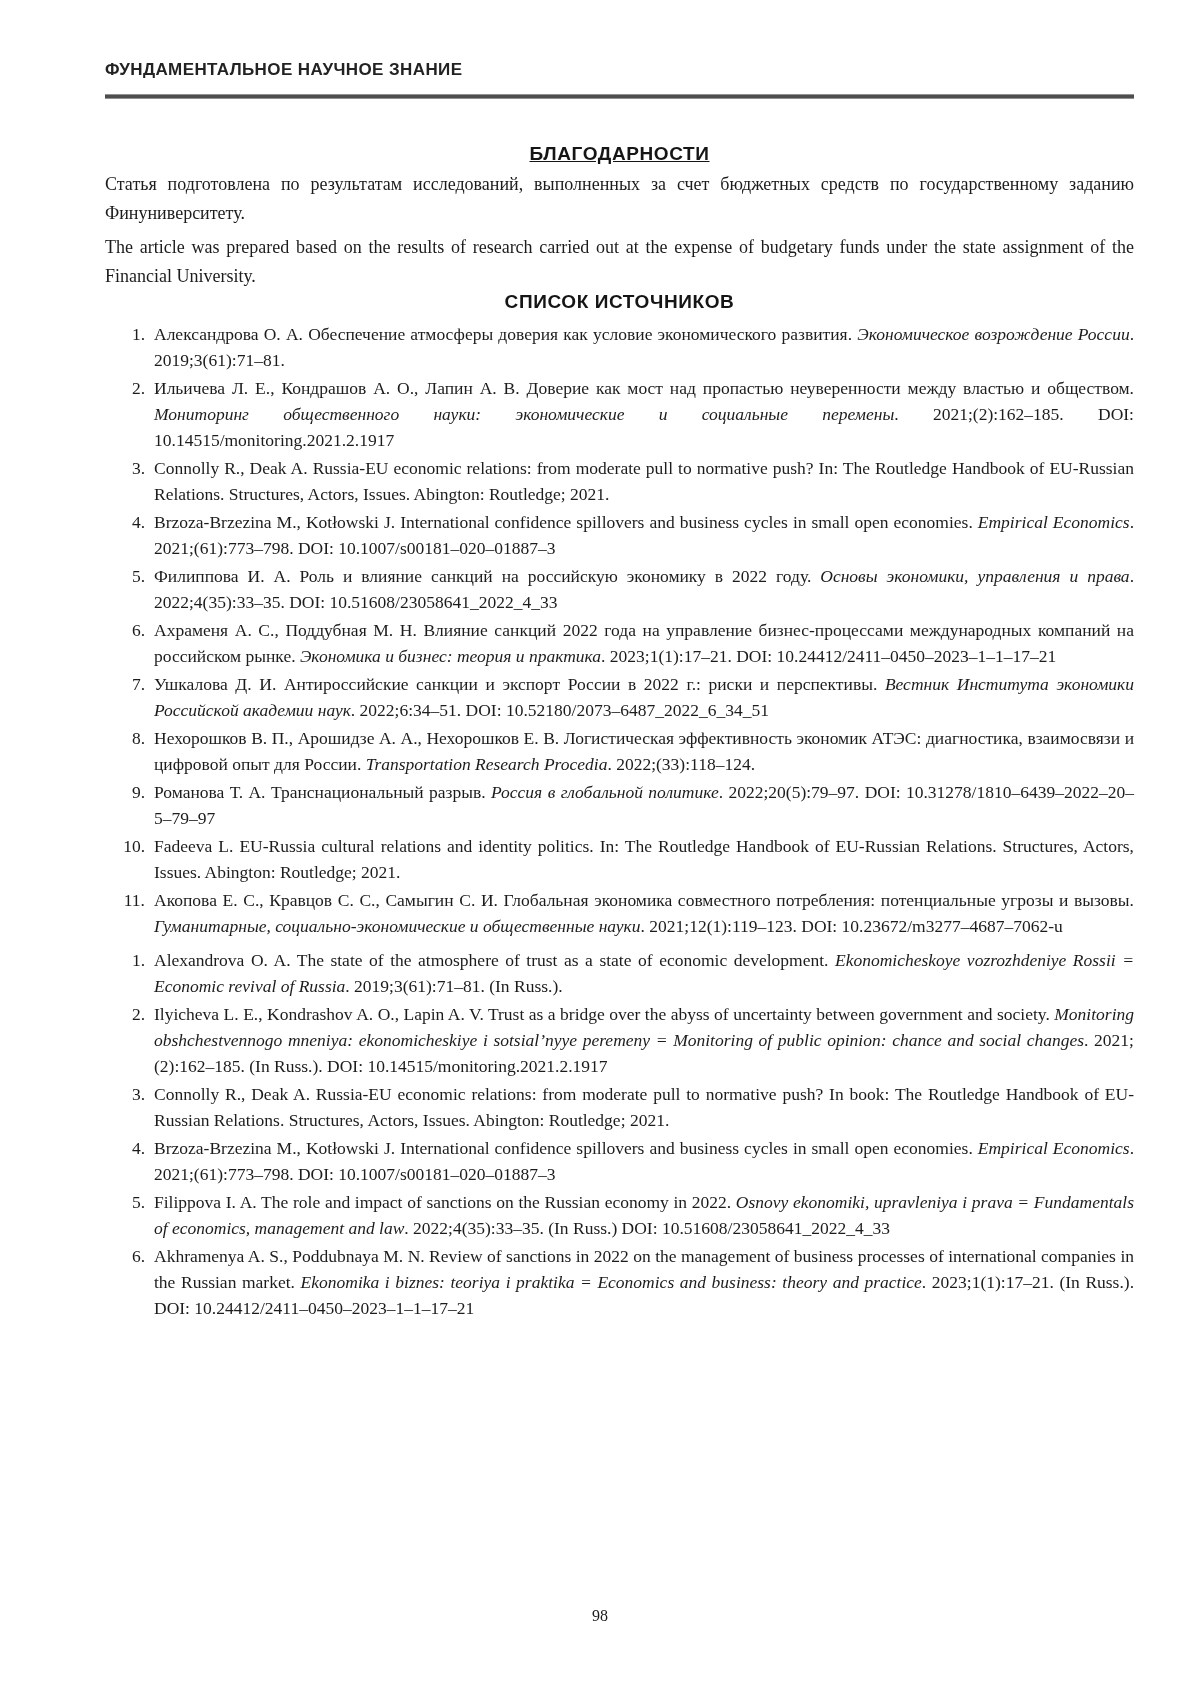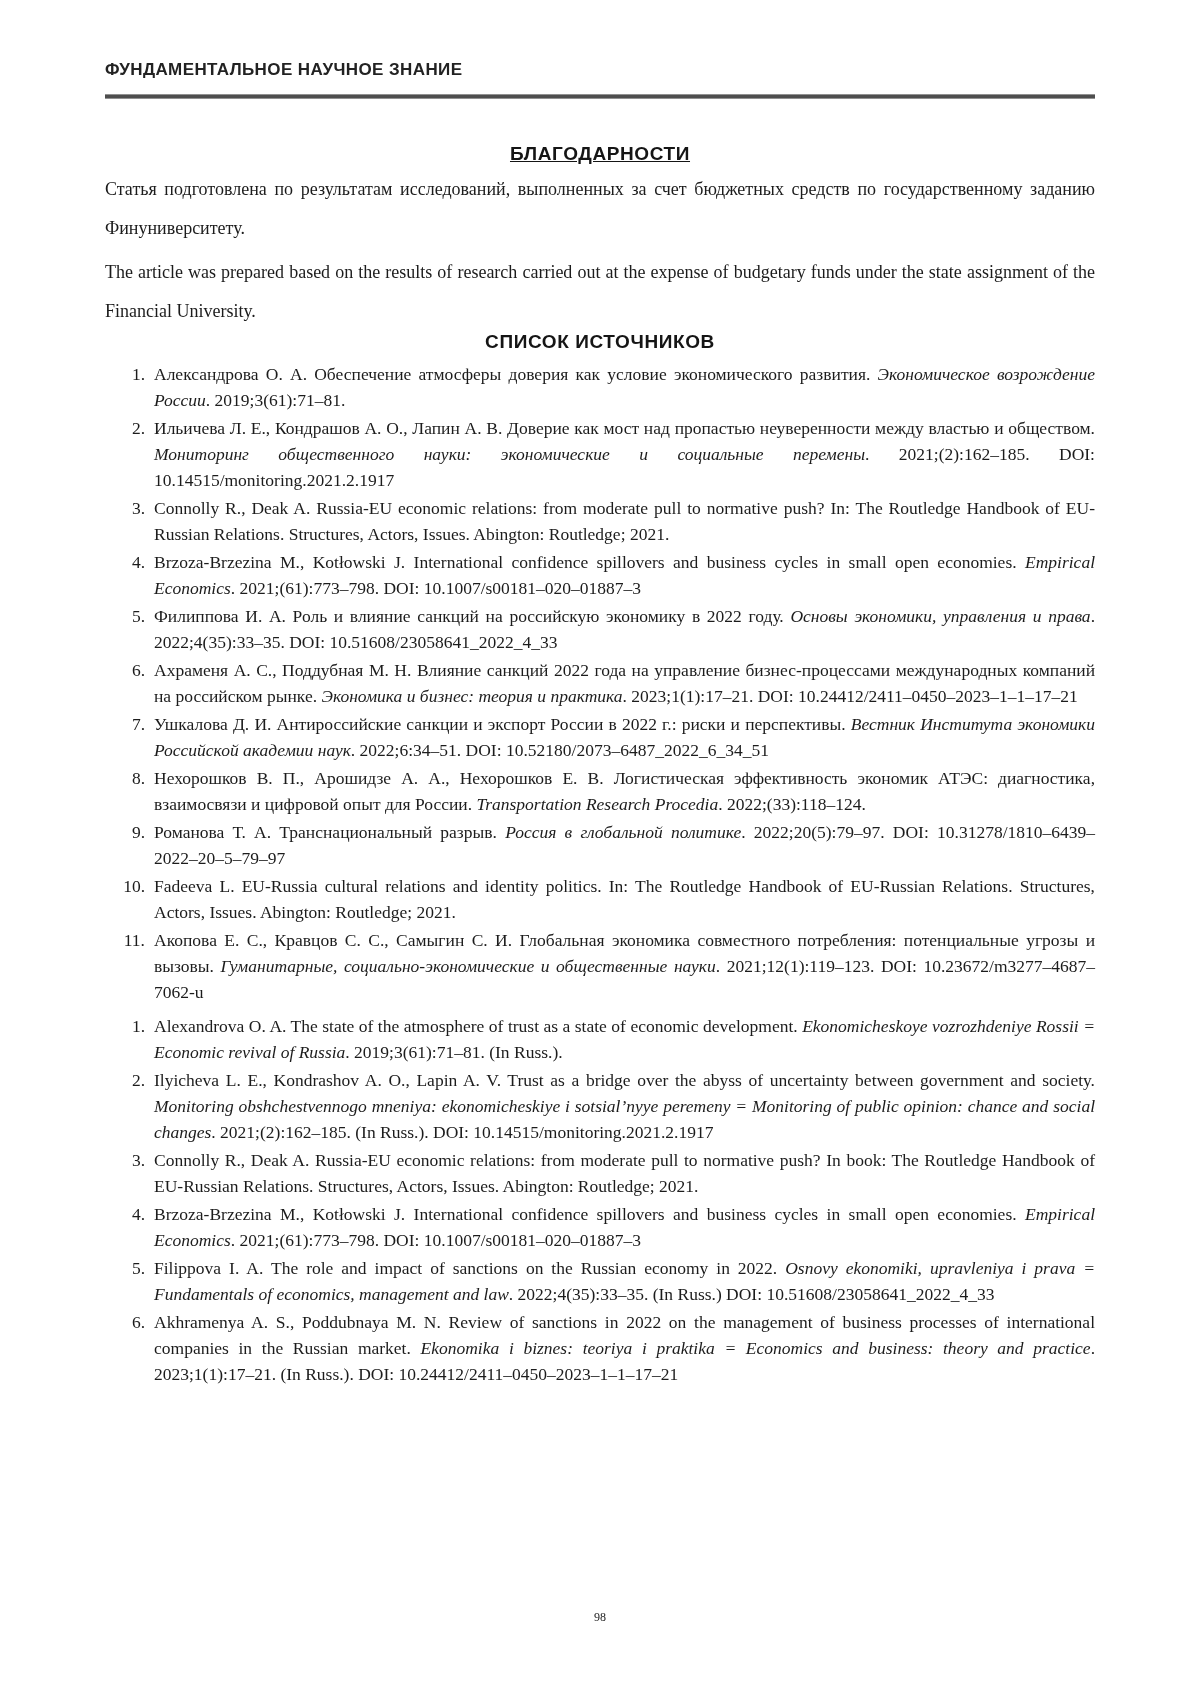--- a/index.html
+++ b/index.html
@@ -7,21 +7,21 @@
     padding: 0;
     background: #ffffff;
   }
   .page {
     position: relative;
     width: 1200px;
     height: 1697px;
     margin: 0 auto;
     background: #ffffff;
     box-sizing: border-box;
-    padding: 60px 105px 0 105px;
+    padding: 60px 66px 0 105px;
     font-family: "Liberation Serif", serif;
     color: #1c1c1c;
     overflow: hidden;
   }
   .running-head {
     font-family: "Liberation Sans", sans-serif;
     font-weight: 700;
     font-size: 17px;
     letter-spacing: 0.4px;
     color: #222222;
@@ -38,21 +38,21 @@
     letter-spacing: 0.6px;
     text-align: center;
     color: #151515;
     margin: 0;
   }
   .mt-first   { margin-top: 44px; text-decoration: underline; }
   .mt-section { margin-top: 28px; }
   .mt-list    { }
   .ack-text {
     font-size: 18px;
-    line-height: 39px;
+    line-height: 29px;
     text-align: justify;
     margin: 5px 0 0 0;
   }
   ol.ref-list {
     list-style: none;
     margin: 8px 0 0 0;
     padding: 0;
     font-size: 17.5px;
     line-height: 26px;
     text-align: justify;
@@ -67,21 +67,21 @@
     text-align: right;
     white-space: nowrap;
   }
   .it { font-style: italic; }
   .page-number {
     position: absolute;
     left: 0;
     right: 0;
     bottom: 72px;
     text-align: center;
-    font-size: 12px;
+    font-size: 16px;
     color: #1c1c1c;
   }
 </style>
 </head>
 <body>
 
 <div class="page">
 
   <div class="running-head">ФУНДАМЕНТАЛЬНОЕ НАУЧНОЕ ЗНАНИЕ</div>
 

